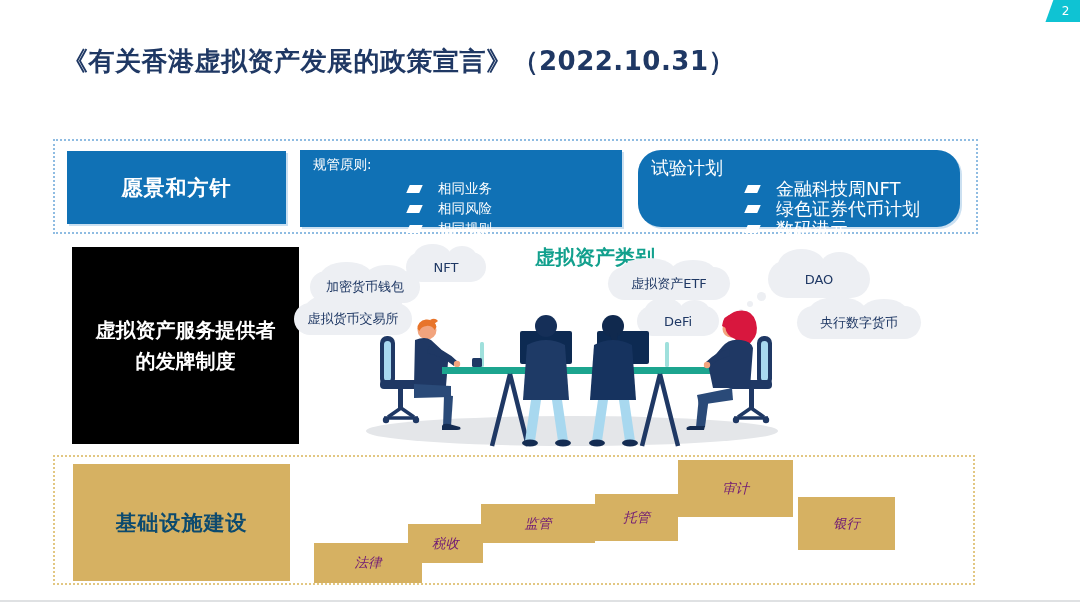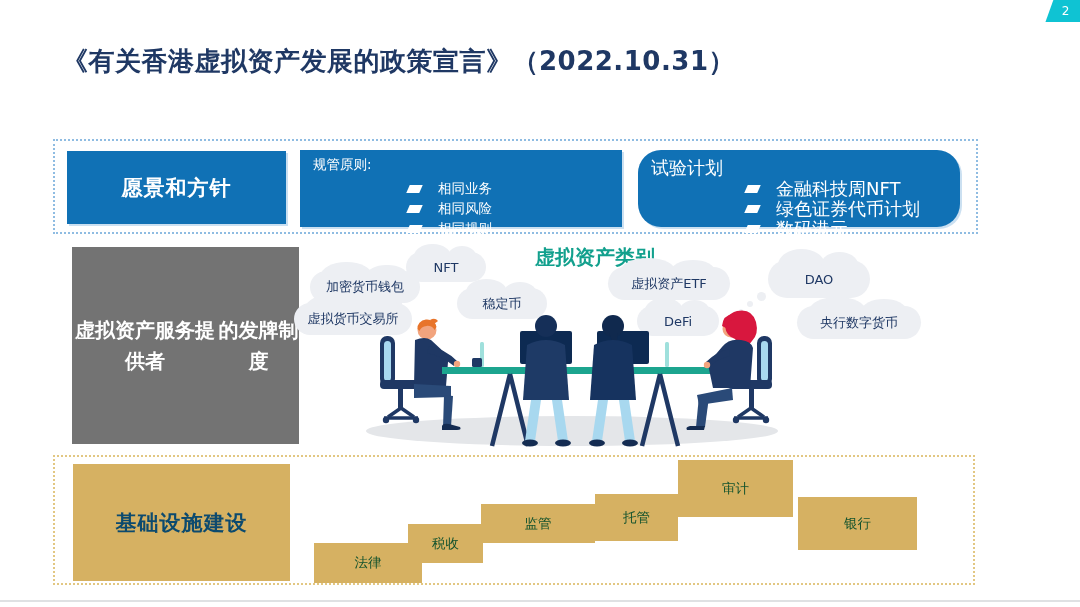--- a/index.html
+++ b/index.html
@@ -29,22 +29,22 @@
     justify-content:center;font-size:21px;font-weight:bold;letter-spacing:1px;}
   #box-reg{left:300px;top:150px;width:322px;height:77px;font-size:13.5px;}
   #box-pilot{left:638px;top:150px;width:322px;height:77px;font-size:18px;border-radius:23px;}
   .box-label{position:absolute;left:13px;top:6px;}
   .bullet-list{position:absolute;left:92px;top:13px;margin:16px;padding:0;list-style:none;}
   .bullet-list li{display:flex;align-items:center;height:20px;}
   .pbullet{display:inline-block;width:13px;height:8px;background:#fff;
     transform:skewX(-24deg);margin-right:17px;flex:none;}
   
   #box-license{
-    position:absolute;left:72px;top:247px;width:227px;height:197px;background:#737373;
-    color:#fff;display:flex;flex-direction:row;align-items:center;justify-content:center;
+    position:absolute;left:72px;top:247px;width:227px;height:197px;background:#000000;
+    color:#fff;display:flex;flex-direction:column;align-items:center;justify-content:center;
     text-align:center;font-size:20px;font-weight:bold;line-height:1.55;
   }
   .va-heading{position:absolute;left:515px;top:244px;width:160px;text-align:center;
     color:#12A08D;font-size:20px;font-weight:bold;}
   
   .cloud{position:absolute;background:#EDEFF3;border-radius:40px;display:flex;
     align-items:center;justify-content:center;color:#1F3864;font-size:13px;}
   .cloud::before,.cloud::after{content:"";position:absolute;background:#EDEFF3;border-radius:50%;}
   .cloud::before{width:46%;height:85%;left:10%;top:-28%;}
   .cloud::after{width:36%;height:68%;right:12%;top:-20%;}
@@ -65,28 +65,28 @@
   #puff-5{left:670px;top:300px;width:4px;height:4px;}
   #puff-6{left:396px;top:300px;width:6px;height:6px;}
   #puff-7{left:405px;top:294px;width:4px;height:4px;}
   .illustration{position:absolute;left:360px;top:300px;width:420px;height:150px;}
   
   #box-infra{
     position:absolute;left:73px;top:464px;width:217px;height:117px;background:#D6B162;
     color:#0c4a6e;display:flex;align-items:center;justify-content:center;font-size:21px;
     font-weight:bold;letter-spacing:1px;
   }
-  .step{position:absolute;background:#D6B162;color:#14532d;display:flex;align-items:center;
-    justify-content:center;font-size:13.5px;}
+  .step{position:absolute;background:#D6B162;color:#701a75;display:flex;align-items:center;
+    justify-content:center;font-size:13.5px;font-style:italic;}
   #step-1{left:314px;top:543px;width:108px;height:40px;}
   #step-2{left:408px;top:524px;width:75px;height:39px;}
   #step-3{left:481px;top:504px;width:114px;height:39px;}
   #step-4{left:595px;top:494px;width:83px;height:47px;}
   #step-5{left:678px;top:460px;width:115px;height:57px;}
-  #step-6{left:798px;top:497px;width:119px;height:53px;}
+  #step-6{left:798px;top:497px;width:97px;height:53px;}
   .bottom-line{position:absolute;left:0;top:600px;width:1080px;height:2px;background:#DFE1E3;}
 </style>
 </head>
 <body>
 
 <div class="slide">
 
   <div class="page-tab">
     <span>2</span>
   </div>
@@ -143,23 +143,20 @@
   <div class="va-heading">虚拟资产类别</div>
 
   <div class="cloud" id="cloud-1">
     <span>加密货币钱包</span>
   </div>
   <div class="cloud" id="cloud-2">
     <span>NFT</span>
   </div>
   <div class="cloud" id="cloud-3">
     <span>虚拟货币交易所</span>
-  </div>
-  <div class="cloud" id="cloud-4">
-    <span>稳定币</span>
   </div>
   <div class="cloud" id="cloud-5">
     <span>虚拟资产ETF</span>
   </div>
   <div class="cloud" id="cloud-6">
     <span>DeFi</span>
   </div>
   <div class="cloud" id="cloud-7">
     <span>DAO</span>
   </div>

